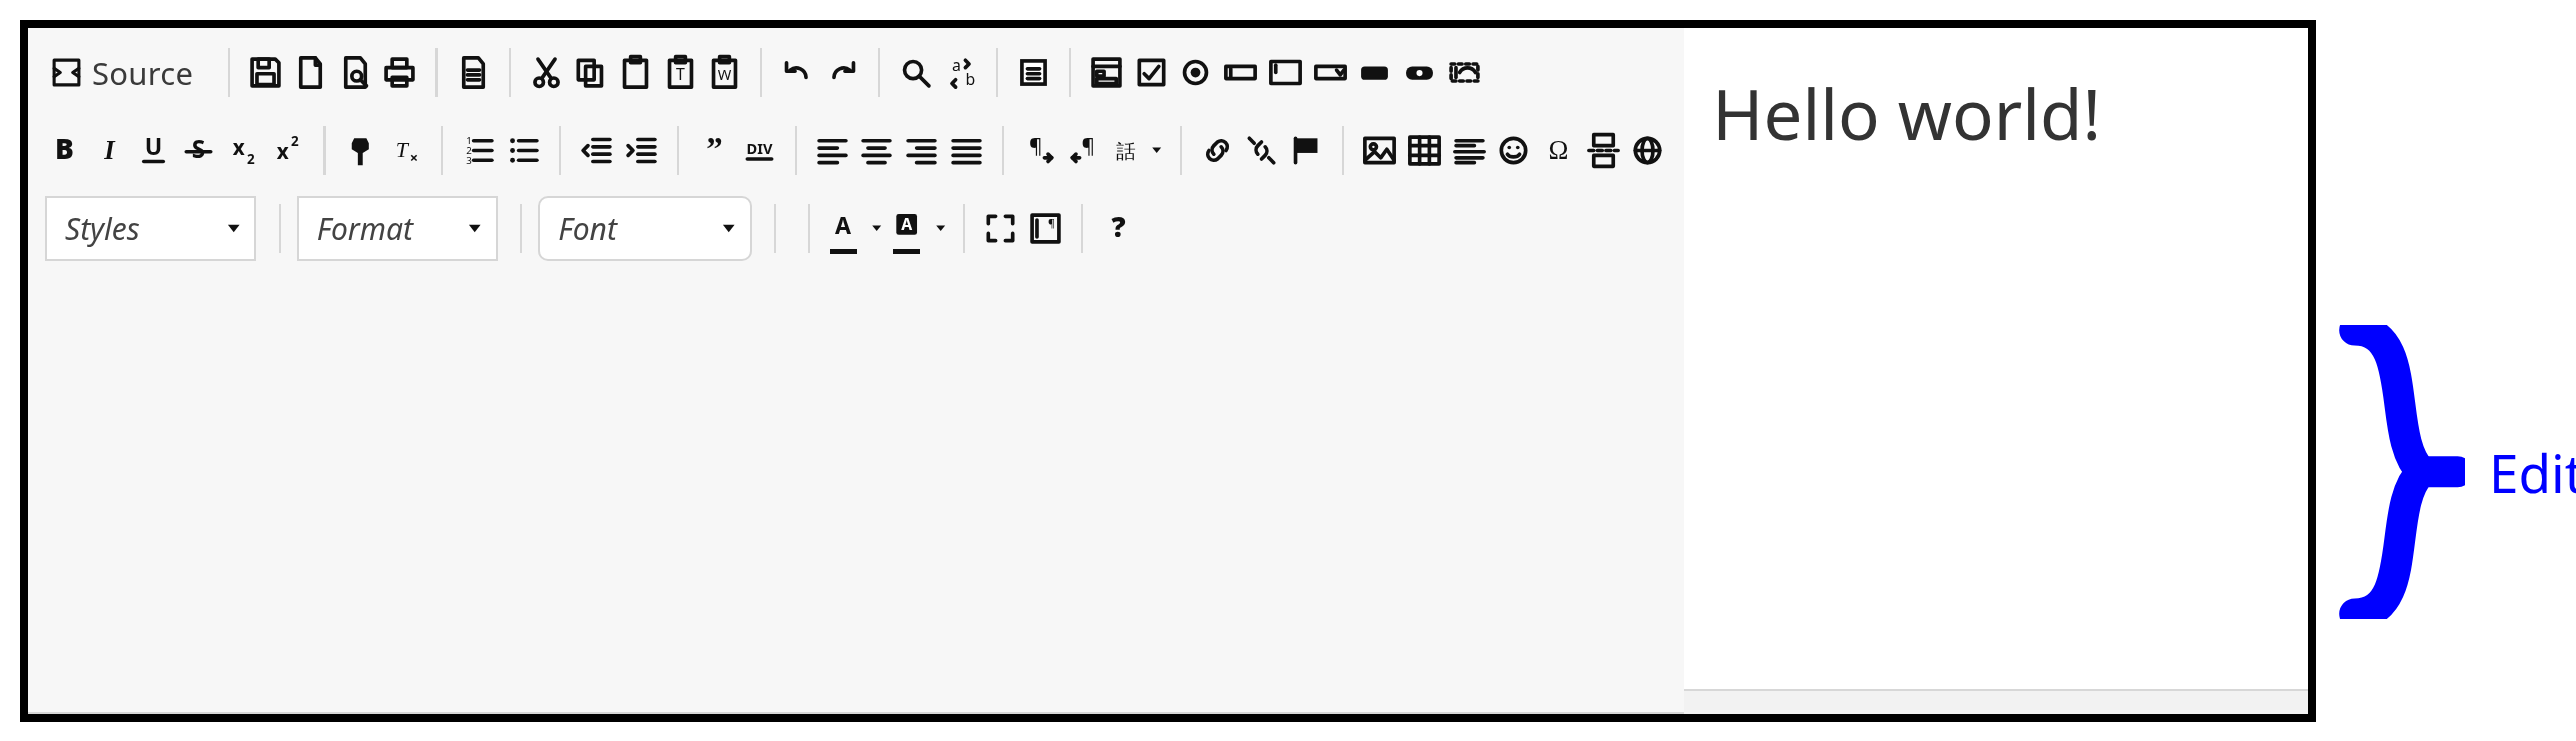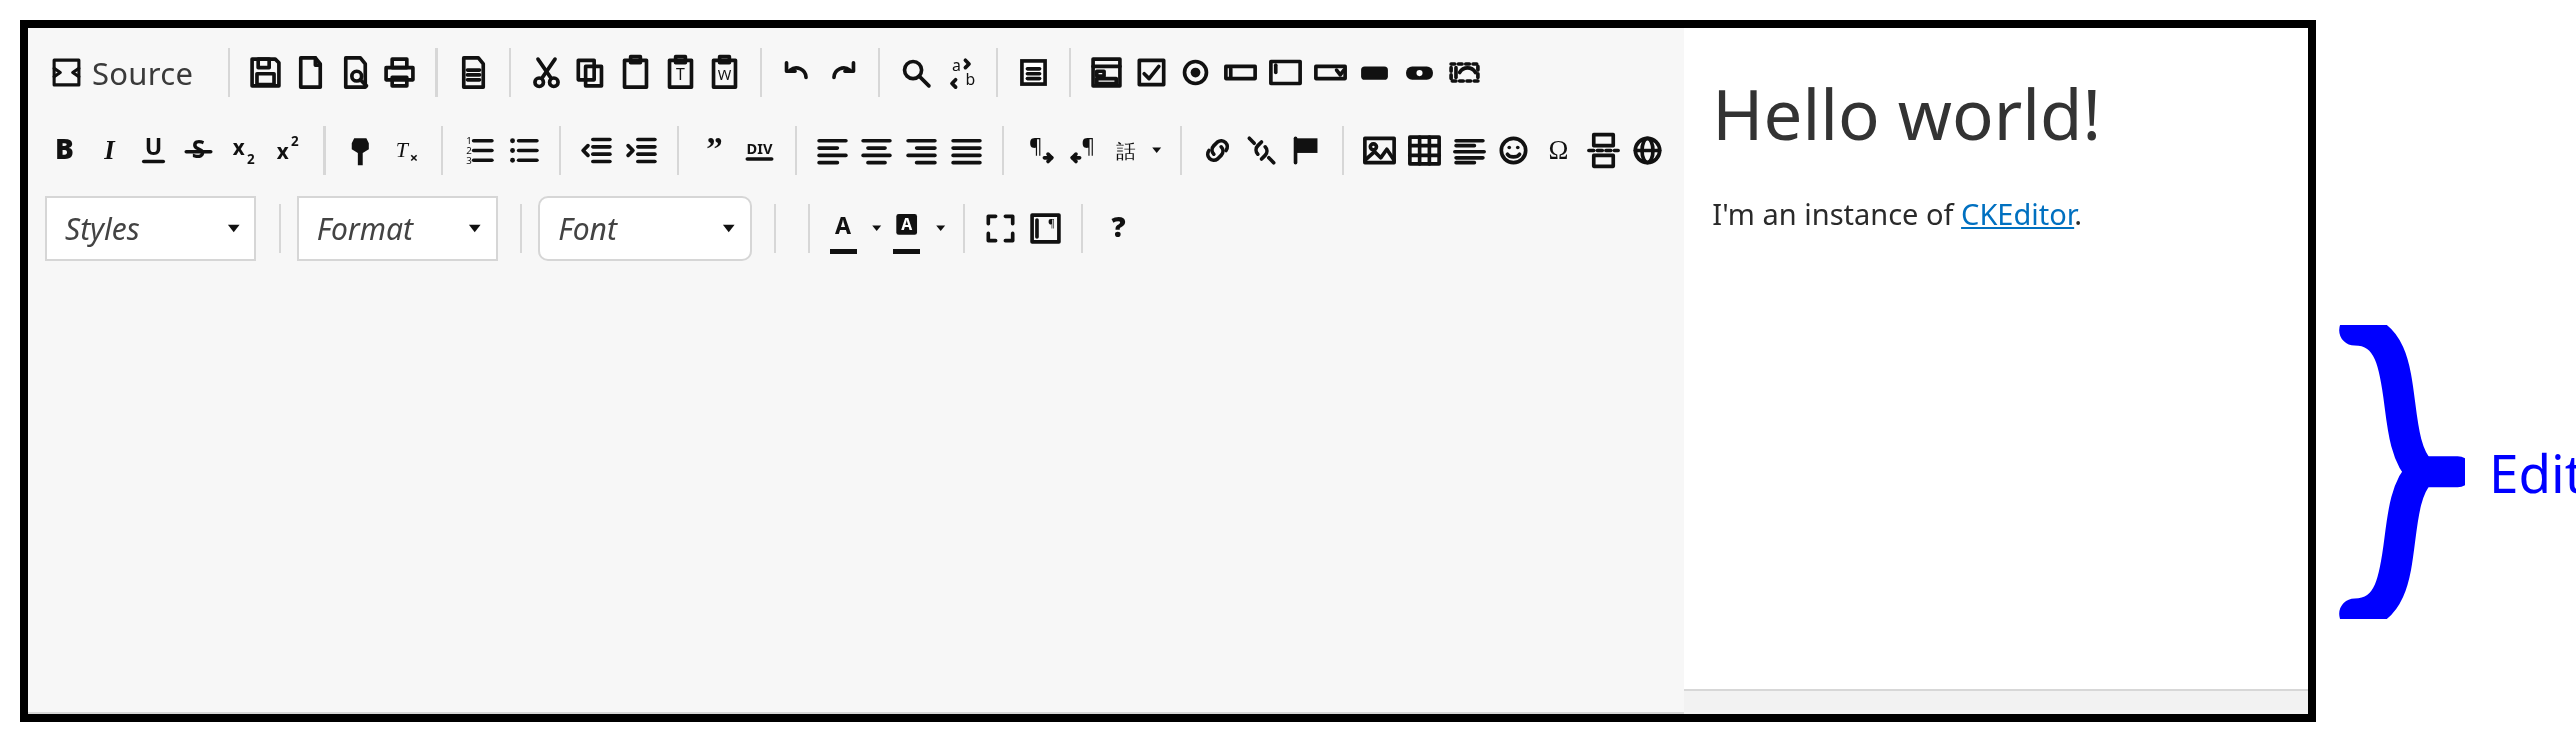--- a/index.html
+++ b/index.html
@@ -703,23 +703,20 @@
                 <text x="32" y="46" font-size="46" font-weight="900" text-anchor="middle" class="if">?</text>
               </svg>
             </span>
         </div>
       </div>
     </div>
 
     <div class="editable-wrap">
       <div class="editable">
         <h1>Hello world!</h1>
-        <p>
-          <span>I'm an instance of </span><a href="#">CKEditor</a><span>.</span>
-        </p>
       </div>
       <div class="statusbar"></div>
     </div>
   </div>
 
   <div class="annot-editable">
     <svg class="brace-svg-small" viewBox="0 0 244 571">
       <path d="M30 10 C150 10 90 220 160 285 C90 350 150 561 30 561" fill="none" stroke="#0000ff" stroke-width="60" stroke-linecap="round"></path>
       <path d="M160 285 L230 285" stroke="#0000ff" stroke-width="60" stroke-linecap="round"></path>
     </svg>

